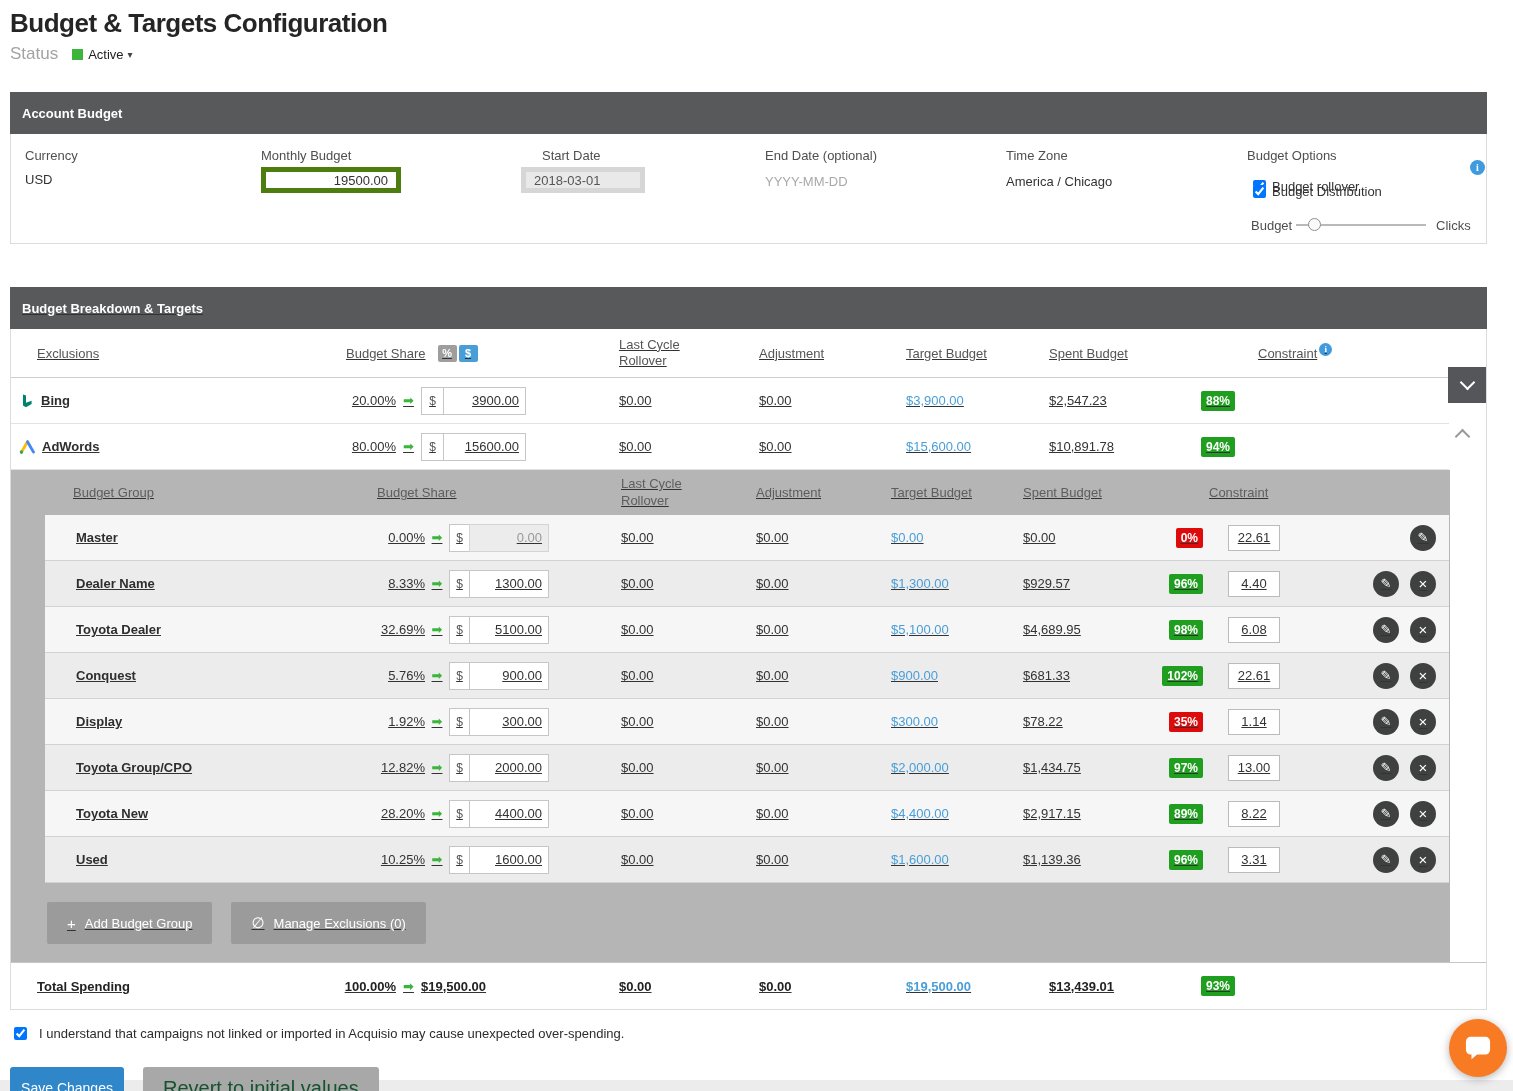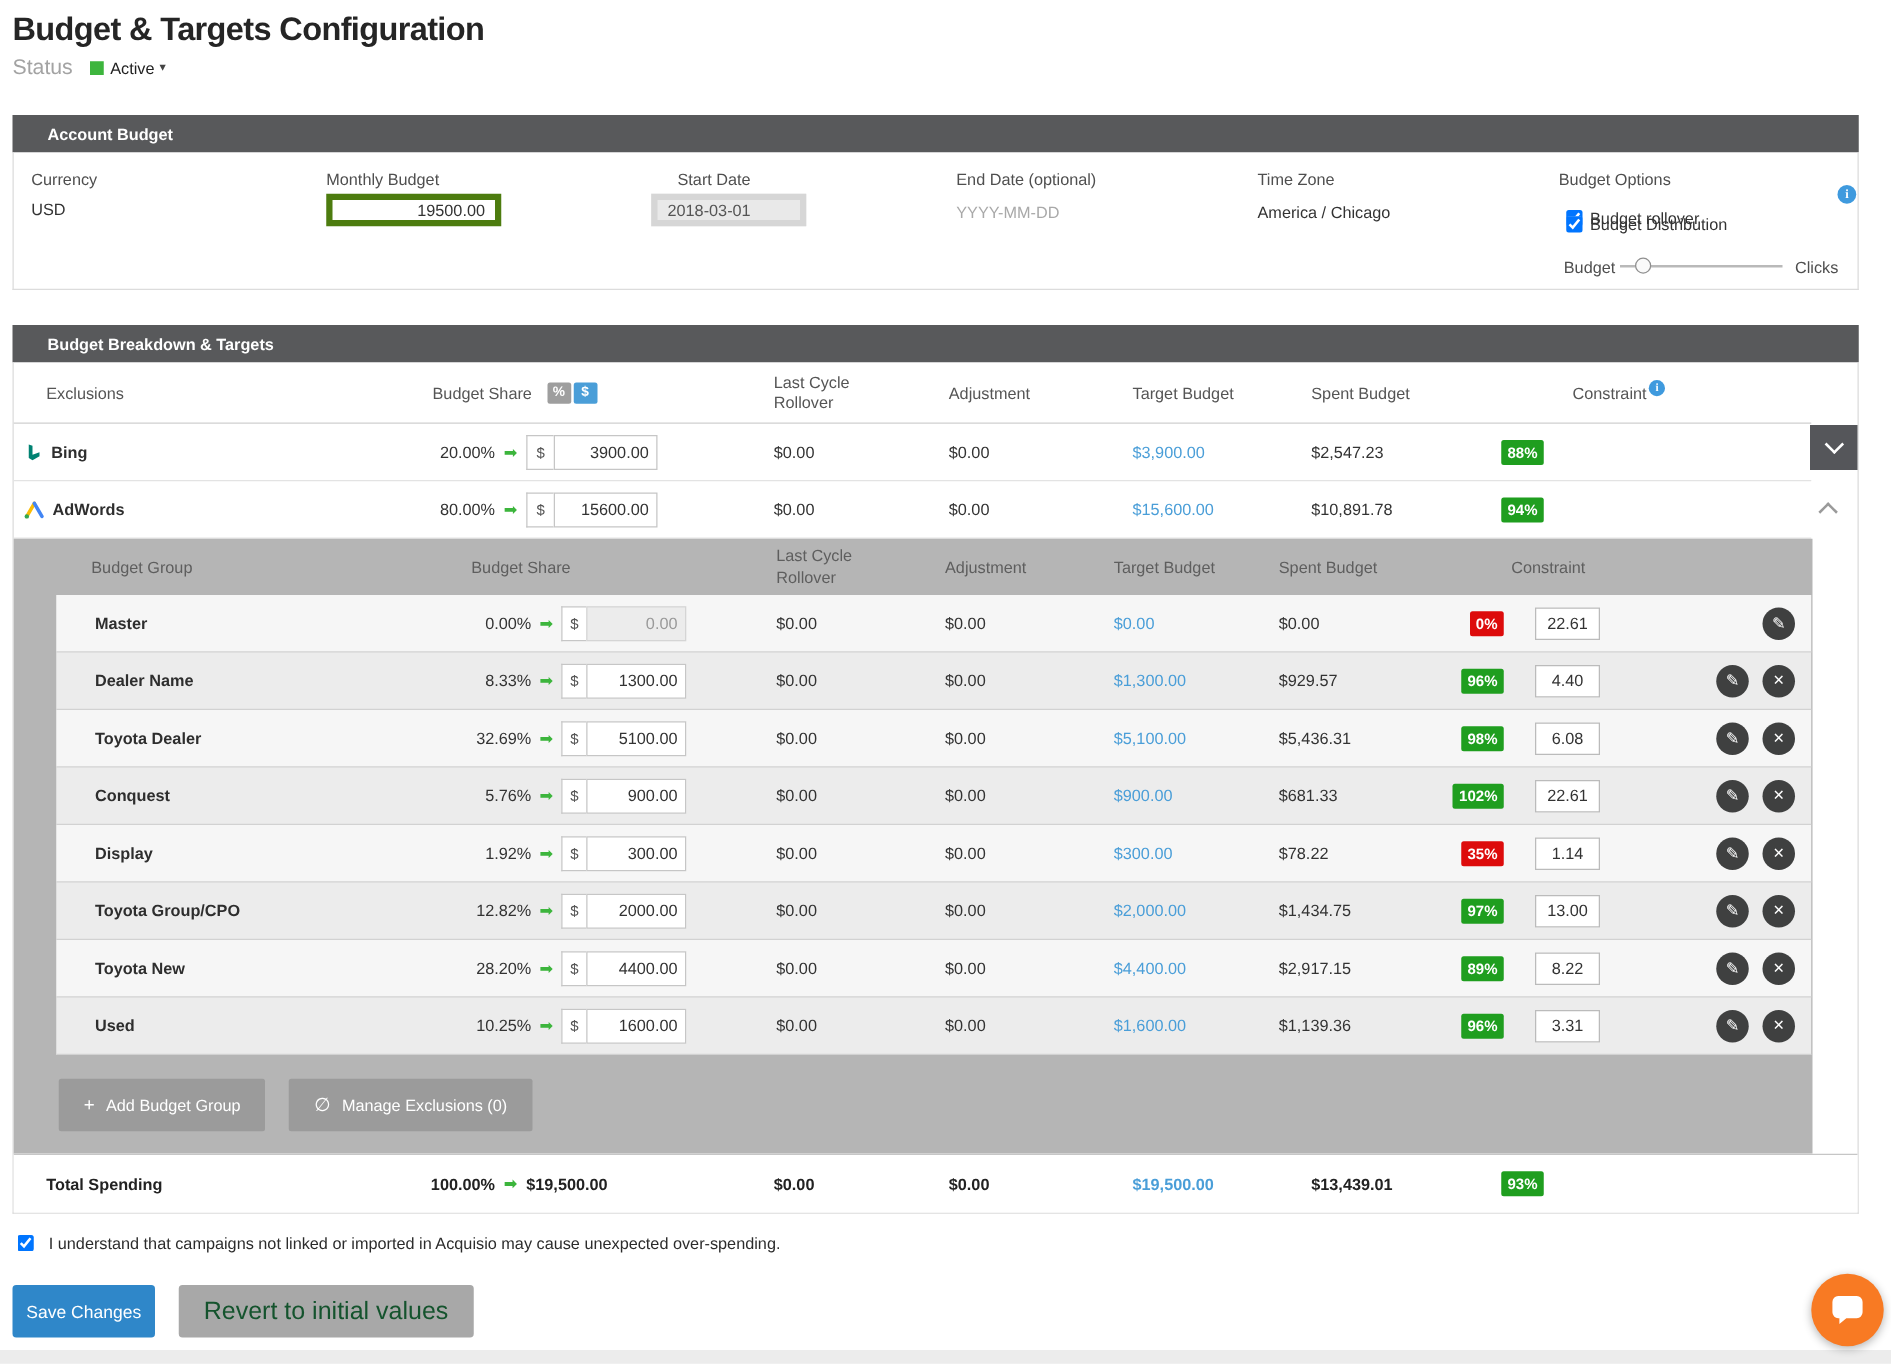--- a/index.html
+++ b/index.html
@@ -15,42 +15,42 @@
   .page-title { font-size:26px; font-weight:bold; color:#252525; letter-spacing:-0.5px; }
   .status-row { margin-top:5px; display:flex; align-items:center; }
   .status-label { font-size:17px; color:#a3a3a3; }
   .status-chip { display:flex; align-items:center; margin-left:14px; cursor:pointer; }
   .status-square { width:11px; height:11px; background:#3db53d; display:inline-block; }
   .status-value { margin-left:5px; font-size:13px; color:#222; }
   .caret { margin-left:4px; font-size:10px; color:#444; }
 
   
   .panel { width:1477px; margin-left:10px; }
-  .panel-header { height:30px; background:#58595b; color:#fff; font-weight:bold; font-size:13px;
-                  display:flex; align-items:center; padding-left:28px; }
+  .panel-header { height:42px; background:#58595b; color:#fff; font-weight:bold; font-size:13px;
+                  display:flex; align-items:center; padding-left:12px; }
   .account-panel { margin-top:28px; }
   .account-body { position:relative; height:110px; background:#fff; border:1px solid #dcdcdc; border-top:none; }
   .af-label { font-size:13px; color:#4f4f4f; position:absolute; }
   .af-value { font-size:13px; color:#333; position:absolute; }
   .txt-input { font:inherit; font-size:13px; color:#333; border:5px solid #4d7c0f; height:26px; padding:0 8px; background:#fff; }
   .monthly-input { position:absolute; left:250px; top:33px; width:140px; text-align:right; }
   .startdate-input { position:absolute; left:510px; top:33px; width:124px; background:#e9e9e9; border-color:#d6d6d6; color:#555; }
   .placeholder-text { color:#a9a9a9; }
   .opt-row { position:absolute; display:flex; align-items:center; gap:6px; }
   .opt-row input { width:13px; height:13px; }
   .info-icon { width:15px; height:15px; border-radius:50%; background:#3f9ade; color:#fff; font-size:10px; font-weight:bold;
                display:inline-flex; align-items:center; justify-content:center; font-family:"Liberation Serif", serif; cursor:pointer; }
   .acct-info { position:absolute; left:1459px; top:26px; }
   .slider-label { position:absolute; font-size:13px; color:#4f4f4f; }
   .slider-track { position:absolute; left:1285px; top:90px; width:130px; height:2px; background:#b9b9b9; }
   .slider-handle { position:absolute; left:1297px; top:84px; width:13px; height:13px; border-radius:50%;
                    background:#fafafa; border:1px solid #8f8f8f; cursor:pointer; }
 
   
-  .breakdown-panel { margin-top:28px; position:relative; }
+  .breakdown-panel { margin-top:43px; position:relative;text-decoration:underline; }
   .breakdown-body { background:#fff; border:1px solid #dcdcdc; border-top:none; }
   .grid-main { display:grid; grid-template-columns:325px 60px 25px 105px 93px 140px 147px 143px 132px 60px 1fr;
                align-items:center; width:1438px; }
   .grid-sub  { display:grid; grid-template-columns:325px 55px 24px 100px 72px 135px 135px 132px 120px 66px 90px 1fr;
                align-items:center; width:1404px; }
   .table-header { height:49px; border-bottom:1px solid #cfcfcf; color:#555; }
   .h-name { padding-left:26px; }
   .h-share { grid-column:2/5; display:flex; align-items:center; padding-left:10px; }
   .toggles { display:flex; gap:2px; margin-left:12px; }
   .tog { width:19px; height:17px; border:none; color:#fff; font-size:11px; font-weight:bold; border-radius:2px;
@@ -343,21 +343,21 @@
           <div>
               <span class="dollar-group">
             <span class="dollar-prefix">$</span>
             <input class="share-input" type="text" value="5100.00" style="">
           </span>
             </div>
           <div></div>
           <div>$0.00</div>
           <div>$0.00</div>
           <div class="target-val">$5,100.00</div>
-          <div>$5,436.31</div>
+          <div>$4,689.95</div>
           <div class="badge-cell">
               <span class="badge" style="background-color: rgb(31, 158, 31);">98%</span>
             </div>
           <div class="constraint-cell">
               <input class="constraint-input" type="text" value="6.08" style="">
             </div>
           <div class="actions-cell">
             <button class="action-btn">
                 <span>✎</span>
               </button>

